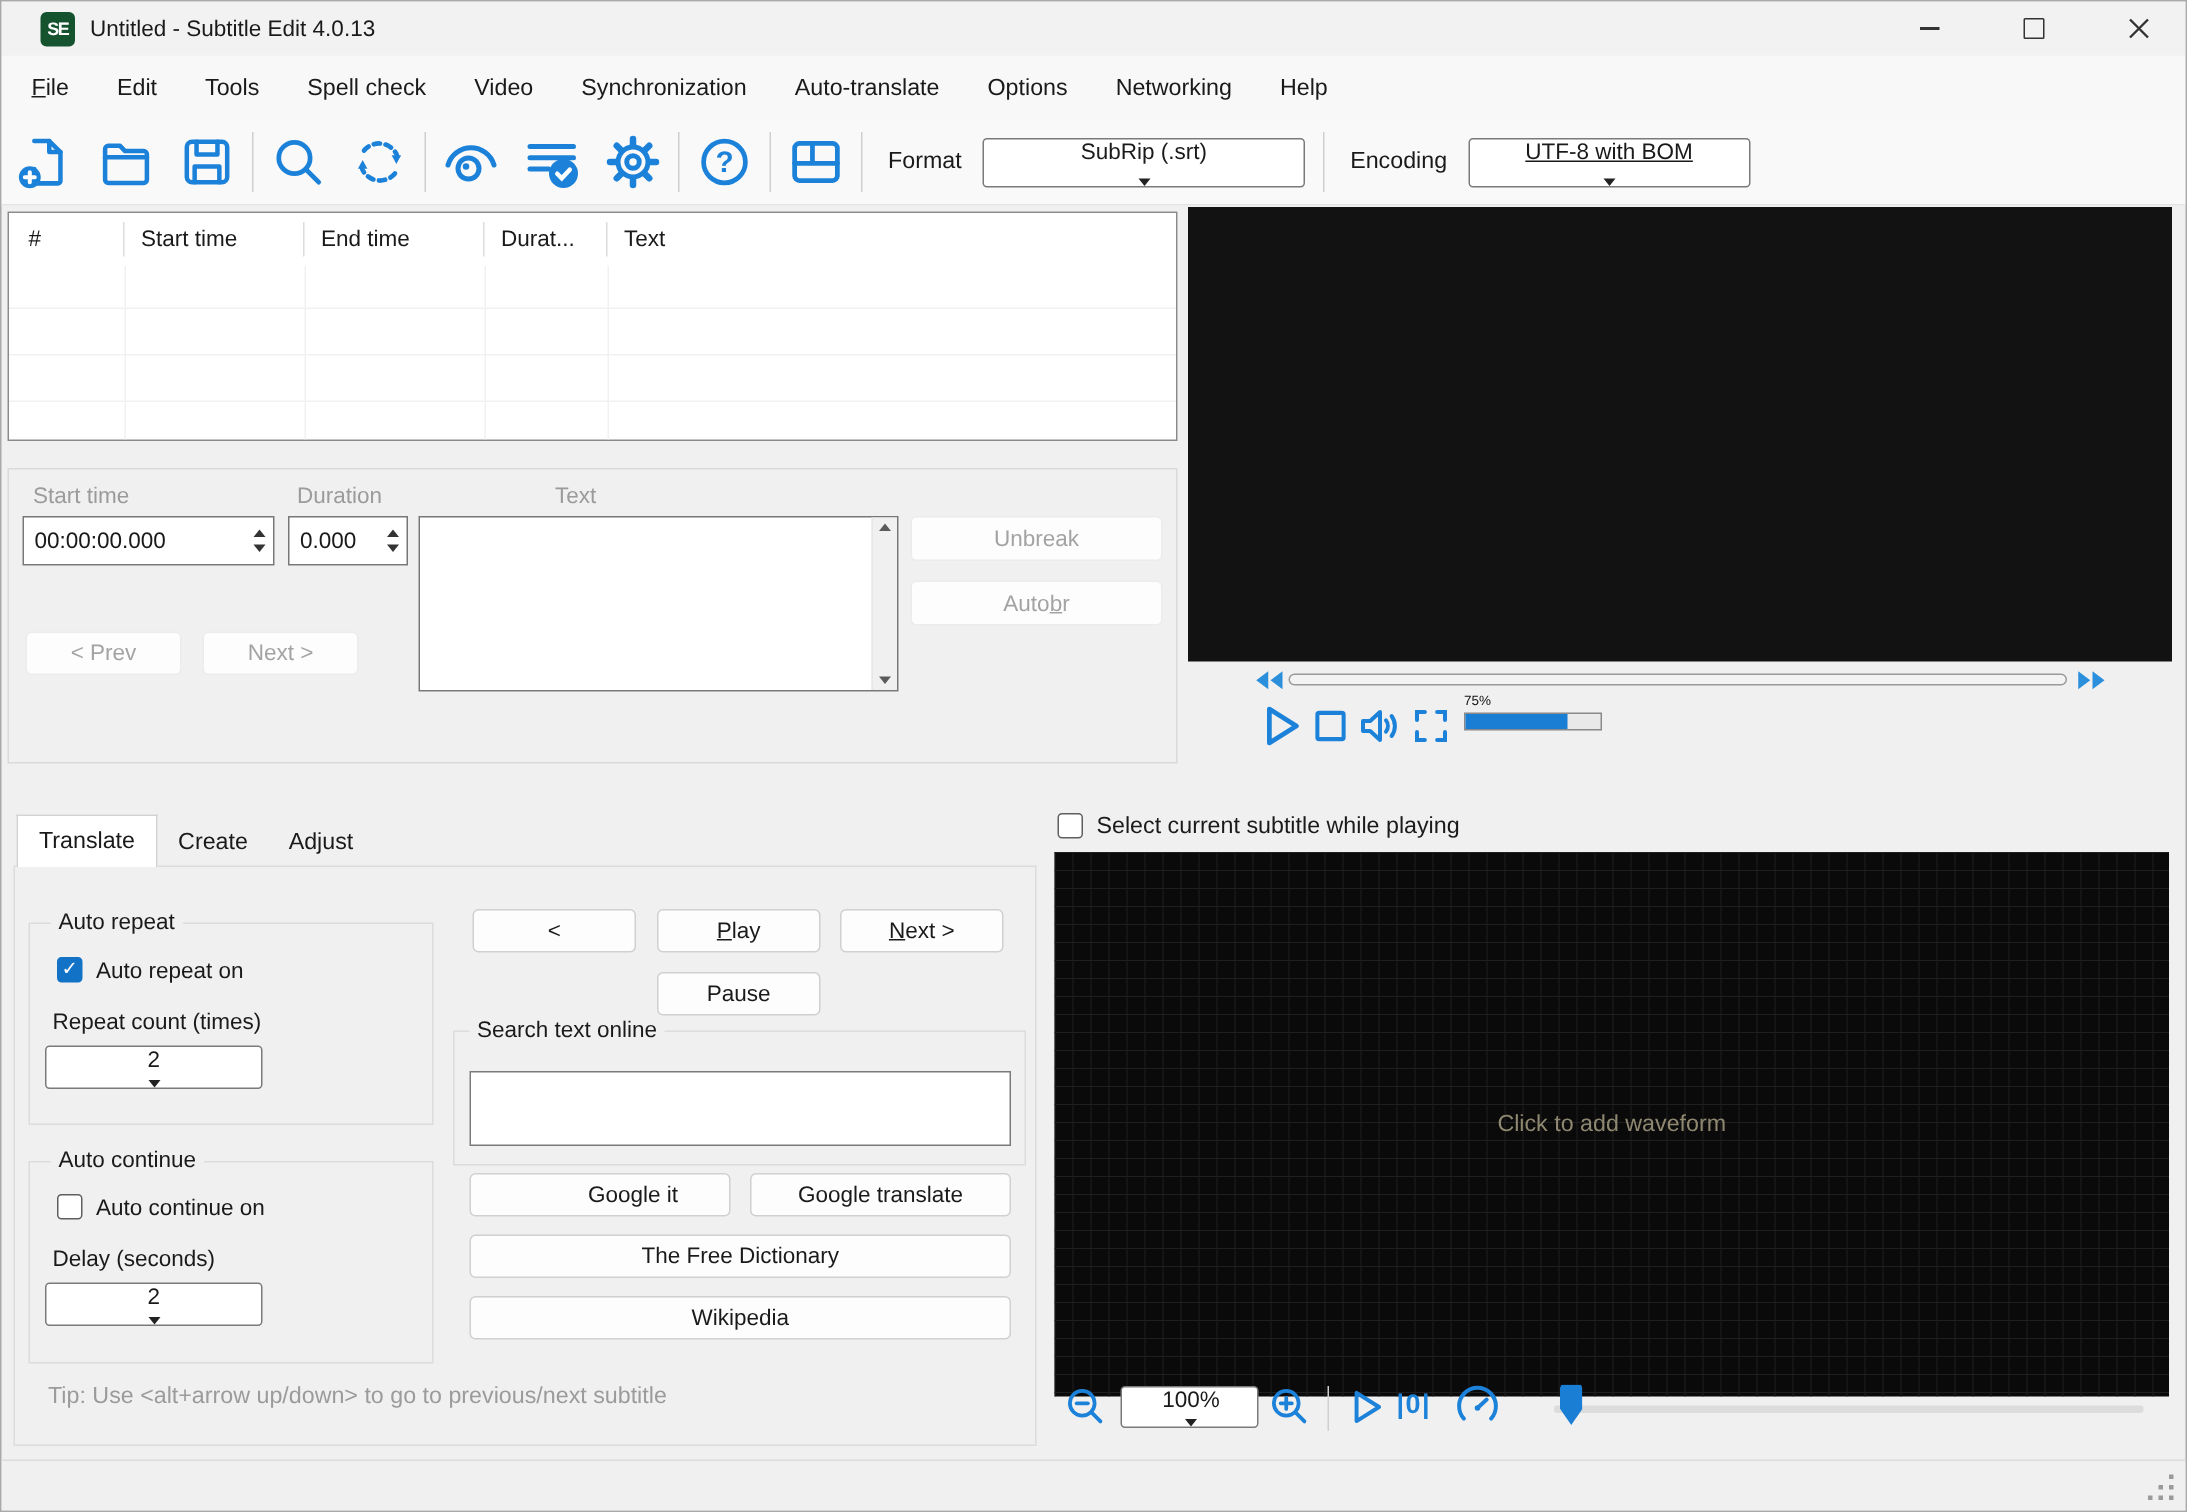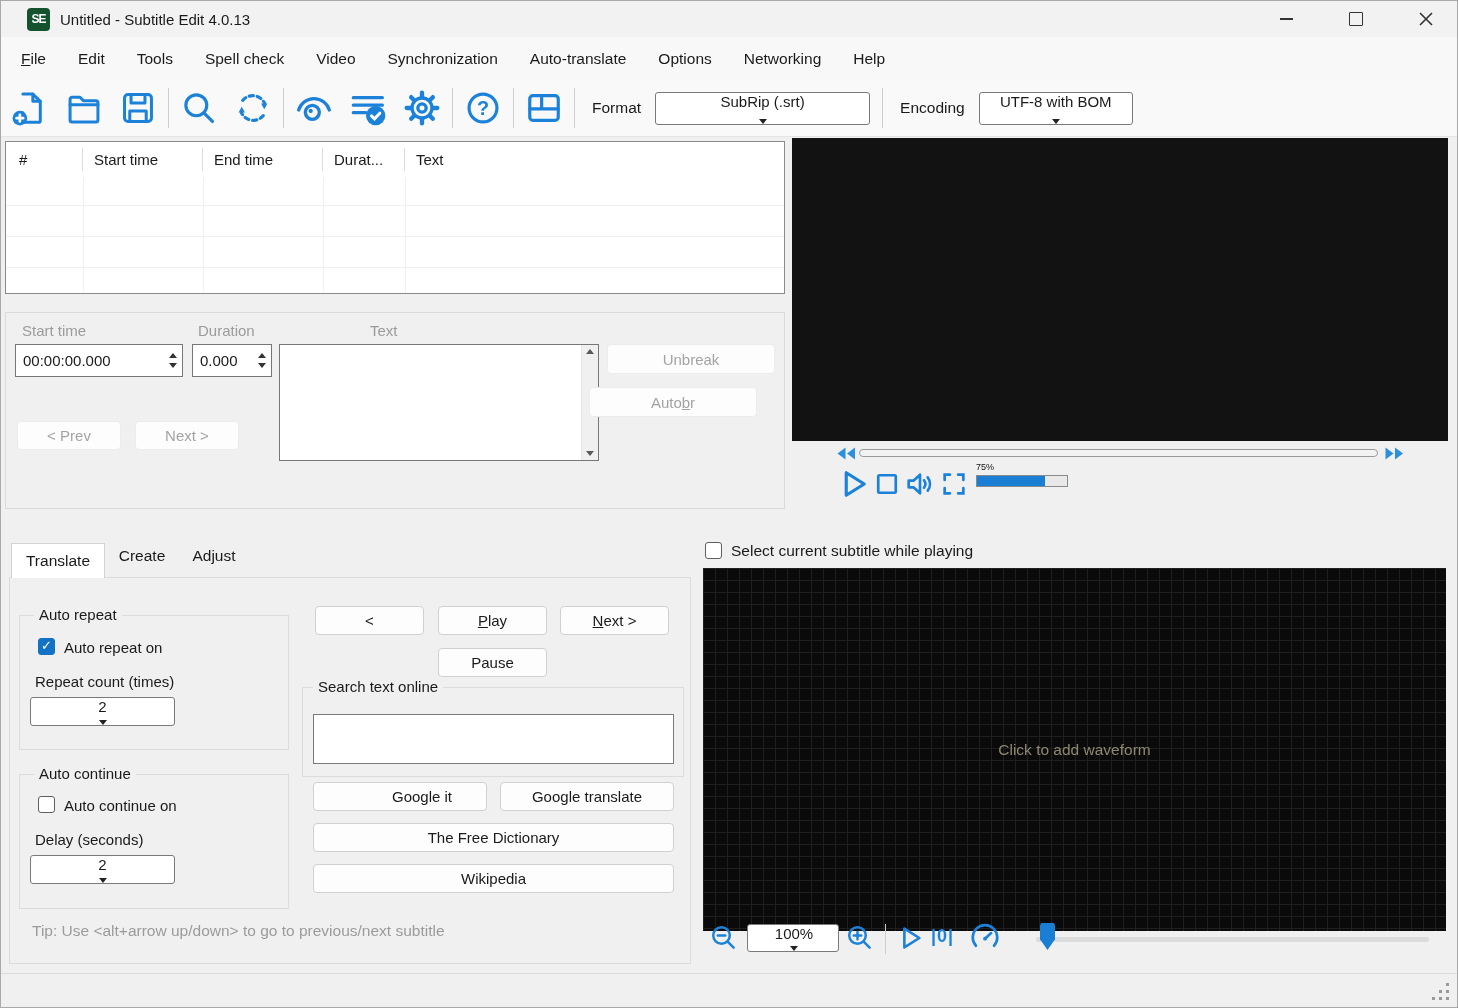--- a/index.html
+++ b/index.html
@@ -72,21 +72,21 @@
     border:1px solid #9a9a9a;border-radius:4px;box-sizing:border-box;}
   .vol-label{position:absolute;left:975px;top:461px;font-size:9px;color:#111;}
   .vol-track{position:absolute;left:975px;top:474px;width:92px;height:12px;background:#e9e9e9;
     border:1px solid #8a8a8a;box-sizing:border-box;}
   .vol-fill{height:100%;width:75%;background:#1a7fd4;}
 
   
   .tab-active{position:absolute;left:10px;top:542px;width:94px;height:35px;background:#fff;
     border:1px solid #d2d2d2;border-bottom:none;display:flex;align-items:center;justify-content:center;
     font-size:15.5px;z-index:3;box-sizing:border-box;}
-  .tab{position:absolute;top:546px;height:30px;display:flex;justify-content:center;font-size:15.5px;}
+  .tab{position:absolute;top:546px;height:30px;display:flex;align-items:center;justify-content:center;font-size:15.5px;}
   .tabpanel{position:absolute;left:8px;top:576px;width:682px;height:387px;
     border:1px solid #dcdcdc;background:#f0f0f0;box-sizing:border-box;z-index:2;}
 
   .groupbox{position:absolute;border:1px solid #dcdcdc;box-sizing:border-box;}
   .legend{position:absolute;top:-10px;background:#f0f0f0;padding:0 5px;font-size:15px;}
   .checkbox{position:absolute;width:17px;height:17px;border:1.5px solid #5f5f5f;border-radius:3px;
     background:#fff;box-sizing:border-box;}
   .checkbox.on{background:#1273c6;border-color:#1273c6;}
   .checkbox.on::after{content:"✓";position:absolute;left:2px;top:-1px;color:#fff;font-size:13px;font-weight:bold;}
   .cblabel{position:absolute;font-size:15px;}
@@ -220,21 +220,21 @@
       </svg>
     </div>
     <div class="tsep"></div>
     <div class="tlabel">Format</div>
     <div class="combo" style="width:215px;">
       <span>SubRip (.srt)</span>
       <span class="caret"></span>
     </div>
     <div class="tsep" style="margin-left:12px;"></div>
     <div class="tlabel">Encoding</div>
-    <div class="combo" style="width:154px;">
+    <div class="combo" style="width:188px;text-decoration:underline;">
       <span>UTF-8 with BOM</span>
       <span class="caret"></span>
     </div>
   </div>
 
   <div class="sublist">
     <div class="lv-header">
 
     <div class="hcell">
           <span>#</span>
@@ -285,21 +285,21 @@
       <span></span>
       <div class="sbar">
         <div class="tri-up"></div>
         <div class="tri-dn"></div>
       </div>
     </div>
 
     <div class="btnd" style="left:601px;top:31px;width:168px;height:30px;">
       <span>Unbreak</span>
     </div>
-    <div class="btnd" style="left:583px;top:74px;width:168px;height:30px;">
+    <div class="btnd" style="left:601px;top:74px;width:168px;height:30px;">
       <span>Auto </span>
         <span class="u">b</span>
         <span>r</span>
     </div>
     <div class="btnd" style="left:11px;top:108px;width:104px;height:29px;">
       <span>&lt; Prev</span>
     </div>
     <div class="btnd" style="left:129px;top:108px;width:104px;height:29px;">
       <span>Next &gt;</span>
     </div>

